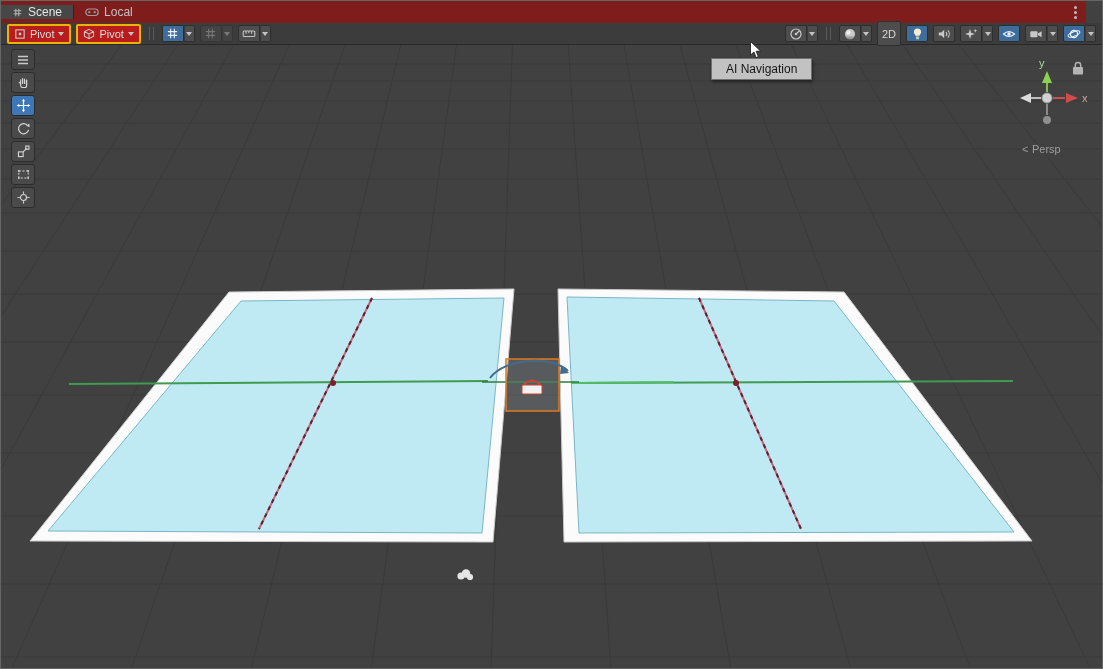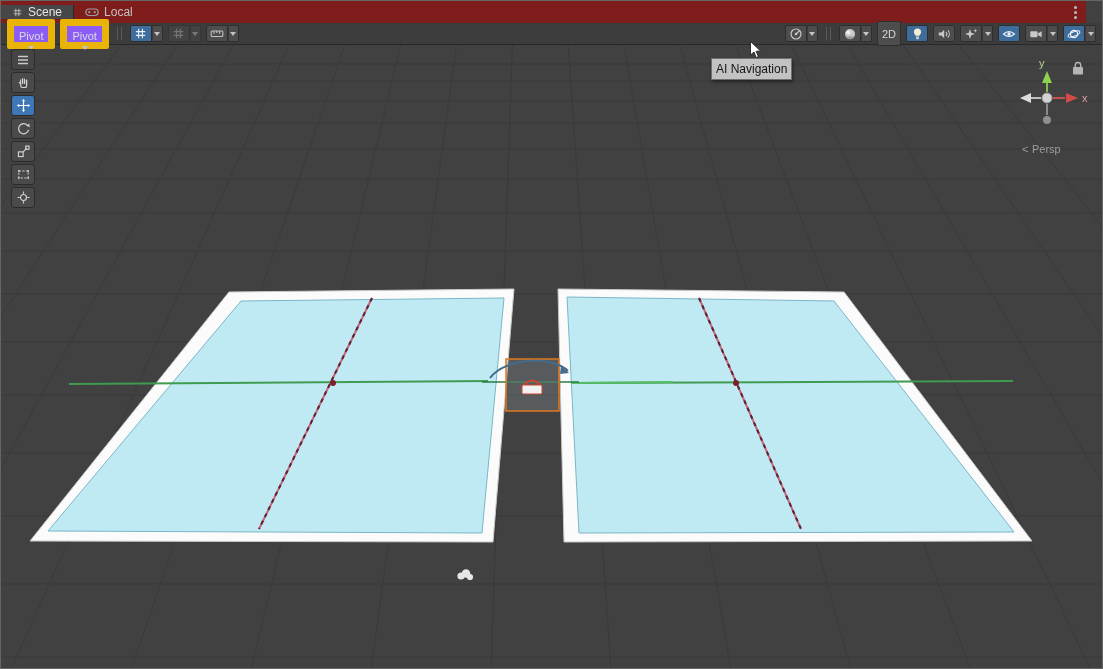--- a/index.html
+++ b/index.html
@@ -9,22 +9,22 @@
   .tabbar{position:absolute;top:0;left:0;right:16px;height:22px;background:#7f1d1d;
           border-bottom:1px solid #242424;display:flex;align-items:center;}
   .tab{display:flex;align-items:center;gap:5px;padding:0 11px;font-size:12px;color:#c2c2c2;cursor:default;}
   .tab.active{background:#474747;color:#e4e4e4;border-right:1px solid #262626;}
   .kebab{position:absolute;right:5px;top:4px;width:12px;height:14px;display:flex;flex-direction:column;
          align-items:center;justify-content:center;gap:2px;}
   .kebab i{width:3px;height:3px;border-radius:50%;background:#bdbdbd;}
   
   .toolbar{position:absolute;top:22px;left:0;right:0;height:22px;background:#3c3c3c;
            border-bottom:1px solid #282828;display:flex;align-items:center;padding:0 6px;gap:5px;box-sizing:border-box;}
-  .dd{display:flex;align-items:center;gap:4px;background:#8b5cf6;border:7px solid #eab308;border-radius:2px;
-      height:16px;padding:0 5px;color:#dcdcdc;font-size:11px;flex-direction:column;}
+  .dd{display:flex;align-items:center;gap:4px;background:#b91c1c;border:2px solid #eab308;border-radius:2px;
+      height:16px;padding:0 5px;color:#dcdcdc;font-size:11px;}
   .caret{width:0;height:0;border-left:3.5px solid transparent;border-right:3.5px solid transparent;
          border-top:4px solid #c4c4c4;}
   .icon-btn{width:22px;height:17px;background:#4d4d4d;border:1px solid #2e2e2e;border-radius:2px;
             display:flex;align-items:center;justify-content:center;box-sizing:border-box;}
   .pair{display:flex;}
   .pair .icon-btn{border-radius:2px 0 0 2px;}
   .caret-btn{width:11px;height:17px;background:#4d4d4d;border:1px solid #2e2e2e;border-left:1px solid #3a3a3a;
              border-radius:0 2px 2px 0;display:flex;align-items:center;justify-content:center;box-sizing:border-box;}
   .blue{background:#3e6d9c !important;}
   .dim{opacity:.45;}
@@ -36,21 +36,21 @@
   .tools{position:absolute;left:10px;top:48px;display:flex;flex-direction:column;gap:2px;z-index:5;}
   .tool-btn{width:24px;height:21px;background:#4a4a4a;border:1px solid #2c2c2c;border-radius:3px;
             display:flex;align-items:center;justify-content:center;box-sizing:border-box;}
   .tool-btn.flat{background:#454545;border-color:#2c2c2c;}
   .tool-btn.active{background:#3e77b5;}
   
   .scene{position:absolute;top:44px;left:0;z-index:1;}
   #grid-lines line{stroke:#3a3a3a;stroke-width:1;}
   
   .tooltip{position:absolute;left:710px;top:57px;background:#c2c2c2;border:1px solid #707070;color:#161616;
-           font-size:12px;padding:3px 4px;z-index:20;box-shadow:1px 2px 3px rgba(0,0,0,.45);}
+           font-size:12px;padding:3px 14px;z-index:20;box-shadow:1px 2px 3px rgba(0,0,0,.45);}
   .cursor{position:absolute;left:749px;top:40px;z-index:30;pointer-events:none;}
   svg{display:block;}
 </style>
 </head>
 <body>
 
 <div class="window">
 
   <div class="tabbar">
     <div class="tab active">

